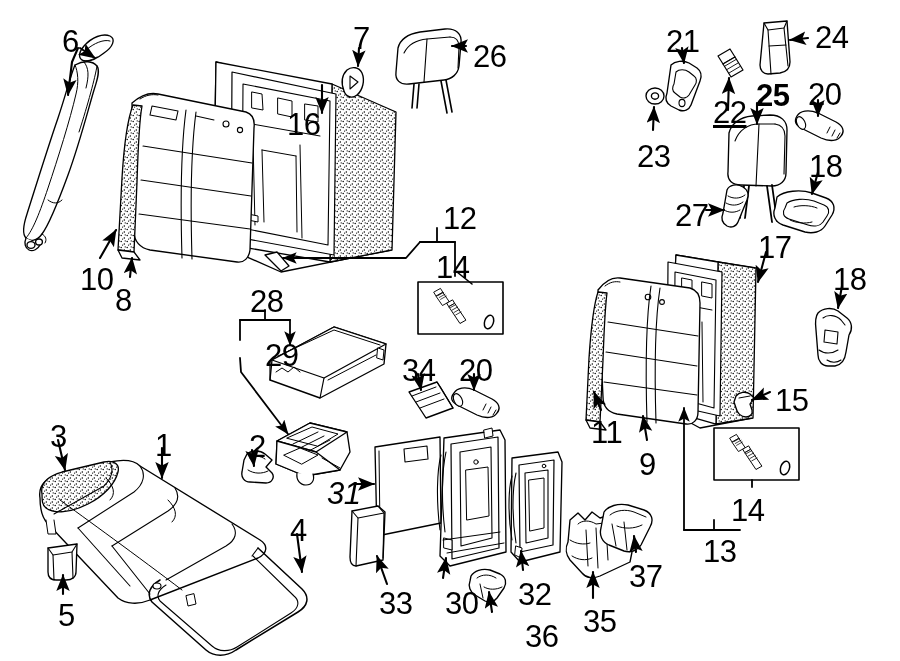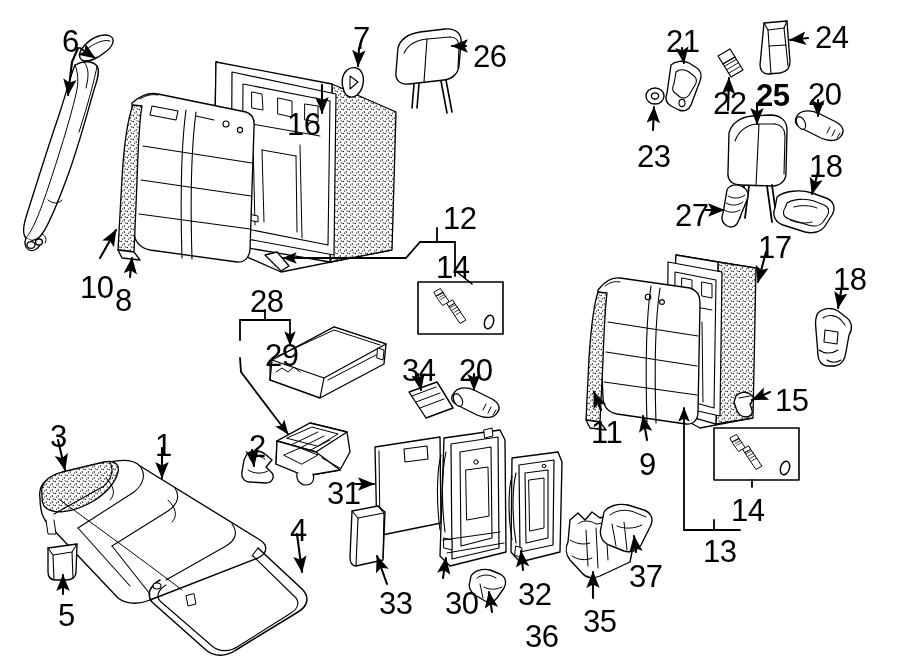--- a/index.html
+++ b/index.html
@@ -534,44 +534,44 @@
 
   <div class="callout" style="left:155px;top:430px;">1</div>
   <div class="callout" style="left:249px;top:431px;">2</div>
   <div class="callout" style="left:50px;top:421px;">3</div>
   <div class="callout" style="left:290px;top:515px;">4</div>
   <div class="callout" style="left:58px;top:600px;">5</div>
   <div class="callout" style="left:62px;top:26px;">6</div>
   <div class="callout" style="left:353px;top:23px;">7</div>
   <div class="callout" style="left:115px;top:285px;">8</div>
   <div class="callout" style="left:639px;top:449px;">9</div>
-  <div class="callout" style="left:80px;top:264px;margin-top:8px;">10</div>
+  <div class="callout" style="left:80px;top:264px;">10</div>
   <div class="callout" style="left:591px;top:417px;text-align:right;">11</div>
   <div class="callout" style="left:423px;top:203px;margin-left:20px;">12</div>
   <div class="callout" style="left:703px;top:536px;">13</div>
   <div class="callout" style="left:436px;top:252px;">14</div>
   <div class="callout" style="left:731px;top:495px;">14</div>
   <div class="callout" style="left:775px;top:385px;">15</div>
   <div class="callout" style="left:287px;top:65px;margin-top:44px;">16</div>
   <div class="callout" style="left:758px;top:232px;">17</div>
   <div class="callout" style="left:833px;top:264px;">18</div>
   <div class="callout" style="left:809px;top:151px;">18</div>
   <div class="callout" style="left:808px;top:79px;">20</div>
   <div class="callout" style="left:459px;top:355px;">20</div>
   <div class="callout" style="left:666px;top:26px;">21</div>
-  <div class="callout" style="left:713px;top:88px;">22</div>
+  <div class="callout" style="left:713px;top:97px;text-decoration:underline;">22</div>
   <div class="callout" style="left:637px;top:141px;">23</div>
   <div class="callout" style="left:815px;top:22px;">24</div>
   <div class="callout" style="left:756px;top:80px;font-weight:bold;">25</div>
   <div class="callout" style="left:473px;top:41px;">26</div>
   <div class="callout" style="left:675px;top:200px;">27</div>
   <div class="callout" style="left:250px;top:286px;">28</div>
   <div class="callout" style="left:221px;top:340px;margin-left:44px;">29</div>
   <div class="callout" style="left:445px;top:588px;">30</div>
-  <div class="callout" style="left:327px;top:478px;">31</div>
+  <div class="callout" style="left:327px;top:478px;font-style:italic;">31</div>
   <div class="callout" style="left:518px;top:579px;">32</div>
   <div class="callout" style="left:379px;top:588px;">33</div>
   <div class="callout" style="left:402px;top:355px;">34</div>
   <div class="callout" style="left:583px;top:606px;">35</div>
   <div class="callout" style="left:487px;top:621px;margin-left:38px;">36</div>
   <div class="callout" style="left:629px;top:561px;">37</div>
 
 </div>
 
 </body></html>

